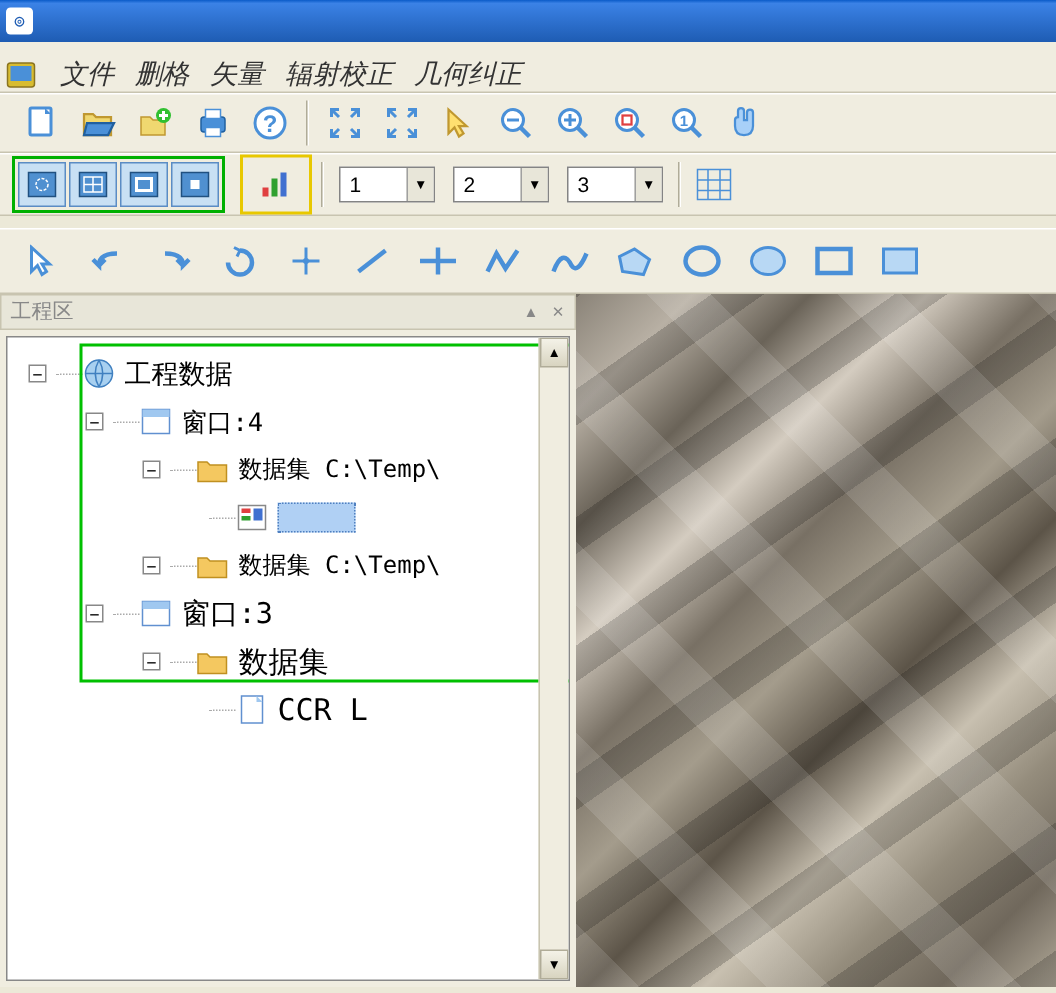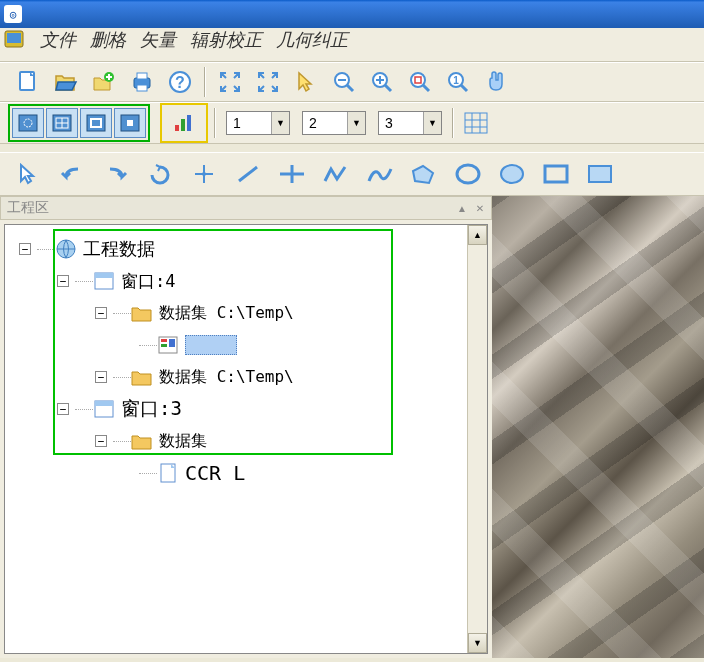--- a/index.html
+++ b/index.html
@@ -29,21 +29,21 @@
       background: #fff; border-radius: 3px;
       margin-right: 6px;
       display: flex; align-items: center; justify-content: center;
       color: #1e5cb3; font-size: 11px;
     }
     .menu-bar {
       height: 34px;
       background: #f0ede0;
       border-bottom: 1px solid #c8c4b0;
       display: flex;
-      align-items: flex-start;
+      align-items: flex-end;
       padding-left: 2px;
       gap: 14px;
       white-space: nowrap;
     }
     .menu-icon {
       width: 24px; height: 22px;
       display: flex; align-items: center; justify-content: center;
     }
     .menu-item {
       font-size: 18px;
@@ -134,21 +134,21 @@
       align-items: center;
       padding: 0 12px;
       gap: 12px;
       margin-top: 8px;
     }
     .main-area {
       display: flex;
       height: calc(100% - 200px);
     }
     .panel {
-      width: 492px;
+      width: 384px;
       background: #f0ede0;
       display: flex;
       flex-direction: column;
     }
     .panel-header {
       height: 24px;
       background: #e8e6d9;
       border: 1px solid #c8c4b0;
       display: flex;
       align-items: center;
@@ -576,21 +576,21 @@
 
         <div class="tree-row">
           <span class="tree-indent" style="width:86px"></span>
           <span class="toggle">−</span>
           <span style="width:18px;border-top:1px dotted #aaa;display:inline-block"></span>
           <span class="tree-icon">
               <svg width="22" height="18">
                 <path d="M1 4 L7 4 L9 6 L20 6 L20 17 L1 17 Z" fill="#f4c860" stroke="#c09020"></path>
               </svg>
             </span>
-          <span style="font-size:16px">数据集</span>
+          <span style="font-size:20px">数据集</span>
         </div>
 
         <div class="tree-row">
           <span class="tree-indent" style="width:130px"></span>
           <span style="width:18px;border-top:1px dotted #aaa;display:inline-block"></span>
           <span class="tree-icon">
               <svg width="18" height="20">
                 <rect x="2" y="1" width="14" height="18" fill="#fff" stroke="#6090d0"></rect>
                 <path d="M12 1 L16 5 L12 5 Z" fill="#a0c8f0"></path>
               </svg>

